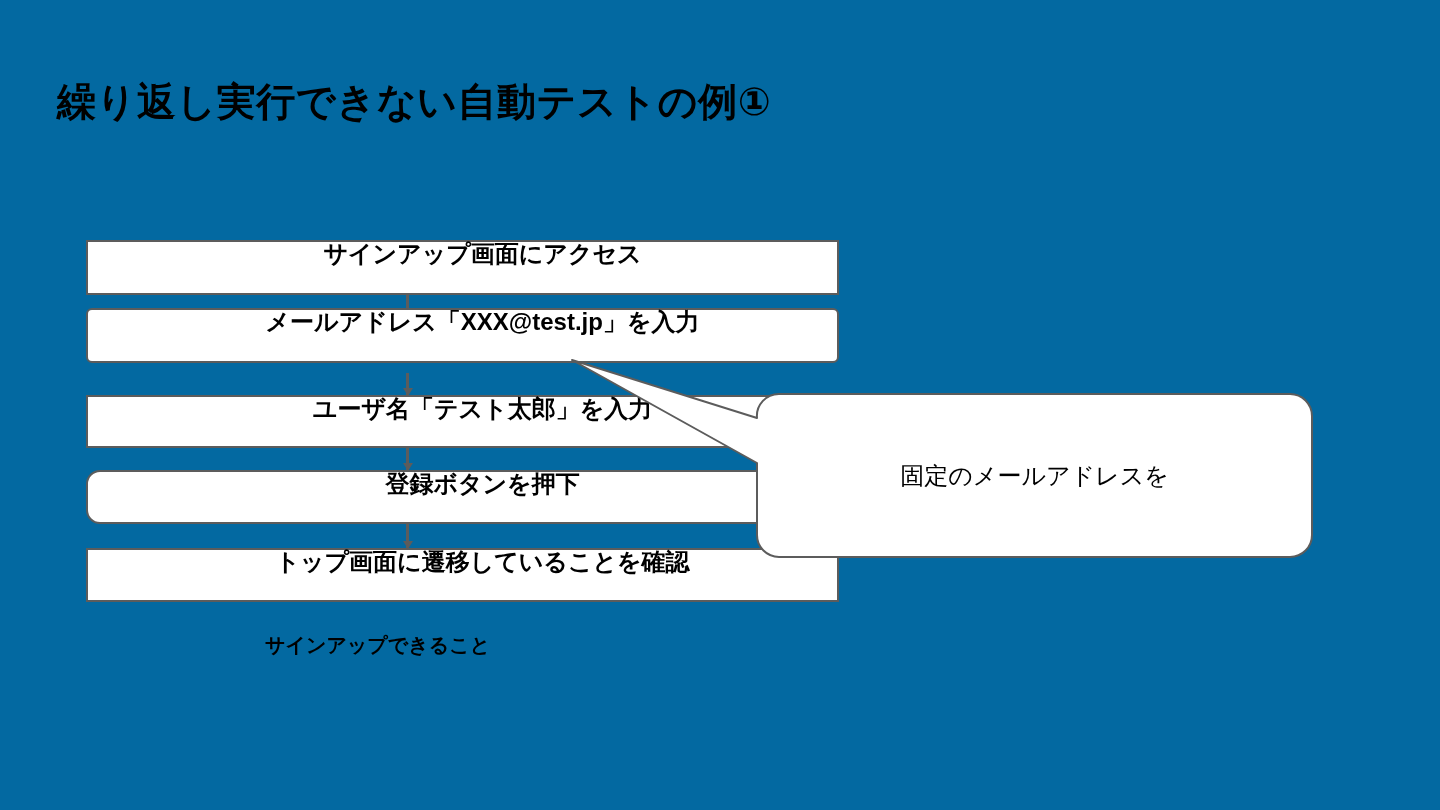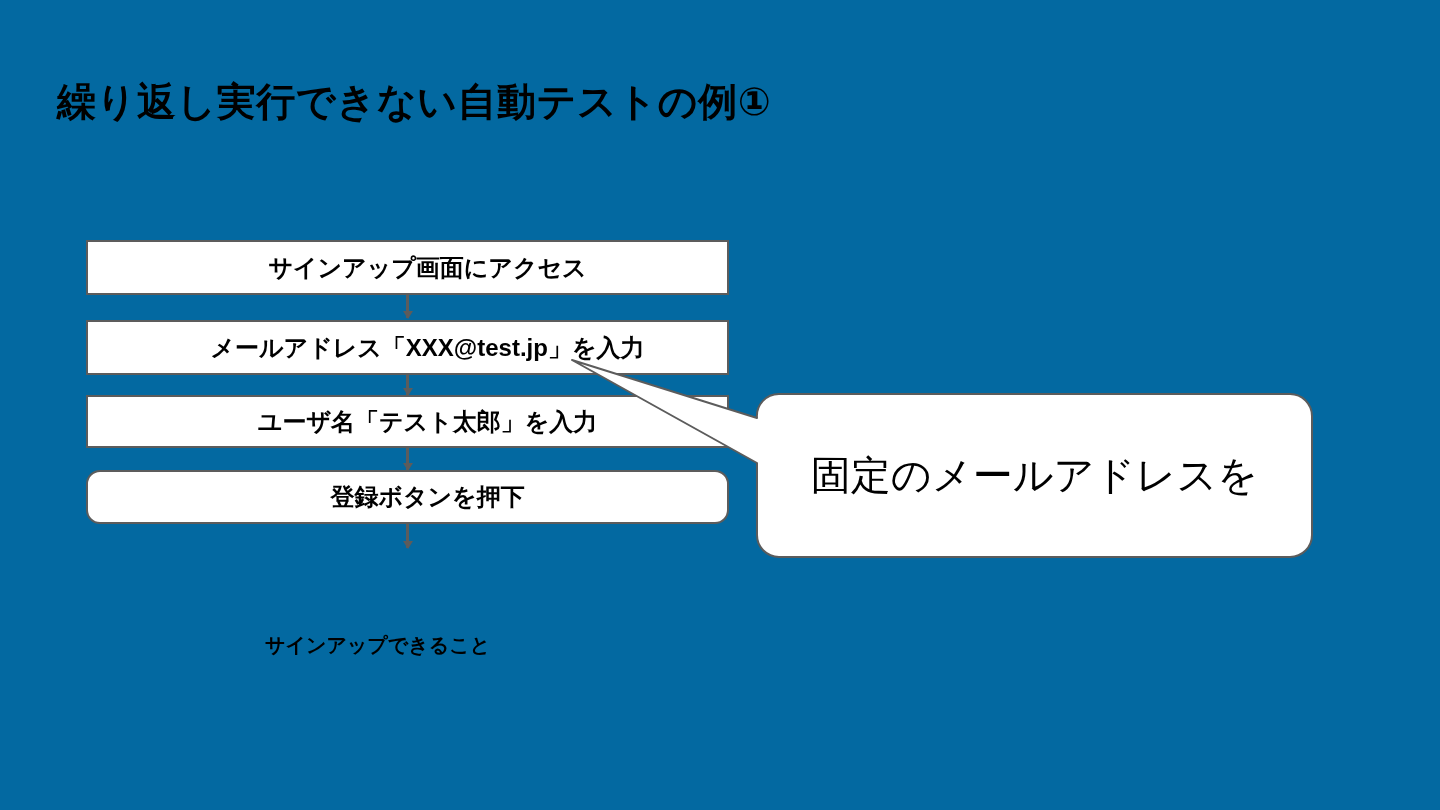--- a/index.html
+++ b/index.html
@@ -36,26 +36,25 @@
   #flow {
     position: absolute;
     left: 86px;
     top: 240px;
     width: 643px;
     height: 362px;
   }
   .flow-box {
     position: absolute;
     left: 0;
-    width: 643px;
+    width: 753px;
     box-sizing: border-box;
     border: 2px solid #5c5c5c;
     background: #ffffff;
     display: flex;
-    align-items: center;
     justify-content: center;
     padding-left: 40px;
   }
   .flow-box-label {
     font-size: 24px;
     font-weight: bold;
     color: #000000;
     white-space: nowrap;
     line-height: 1;
     letter-spacing: 0px;
@@ -110,56 +109,59 @@
     top: 44px;
     width: 555px;
     height: 163px;
     display: flex;
     flex-direction: column;
     align-items: center;
     justify-content: center;
     text-align: center;
   }
   .callout-line {
-    font-size: 40px;
+    font-size: 24px;
     font-weight: normal;
     line-height: 1.38;
     color: #000000;
     white-space: nowrap;
   }
 </style>
 </head>
 <body>
 
 <div id="slide">
 
   <div id="slide-title">繰り返し実行できない自動テストの例①</div>
 
   <div id="flow">
 
     <div class="flow-box" style="top:0px;   height:55px;">
       <span class="flow-box-label">サインアップ画面にアクセス</span>
     </div>
     <div class="connector" style="top:55px; height:23px;"></div>
 
-    <div class="flow-box" style="top:80px;  height:55px;">
+    <div class="flow-box" style="top:68px;  height:55px;border-radius:6px;">
       <span class="flow-box-label">メールアドレス「XXX@test.jp」を入力</span>
     </div>
     <div class="connector" style="top:133px; height:22px;"></div>
 
     <div class="flow-box" style="top:155px; height:53px;">
       <span class="flow-box-label">ユーザ名「テスト太郎」を入力</span>
     </div>
     <div class="connector" style="top:208px; height:22px;"></div>
 
     <div class="flow-box" style="top:230px; height:54px;border-radius:14px;">
       <span class="flow-box-label">登録ボタンを押下</span>
     </div>
     <div class="connector" style="top:284px; height:24px;"></div>
 
+    <div class="flow-box" style="top:308px; height:54px;">
+      <span class="flow-box-label">トップ画面に遷移していることを確認</span>
+    </div>
   </div>
 
   <div id="flow-caption">サインアップできること</div>
 
   <div id="callout">
     <svg id="callout-svg" width="770" height="225" viewBox="0 0 770 225">
 
       <path d="M 219 44
                L 730 44
                A 22 22 0 0 1 752 66

